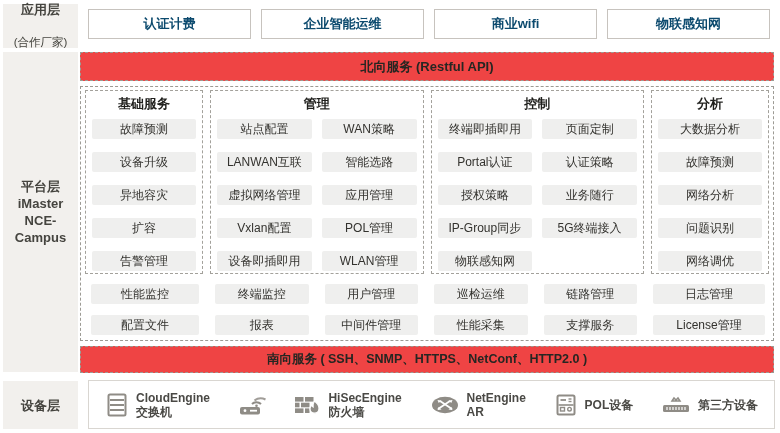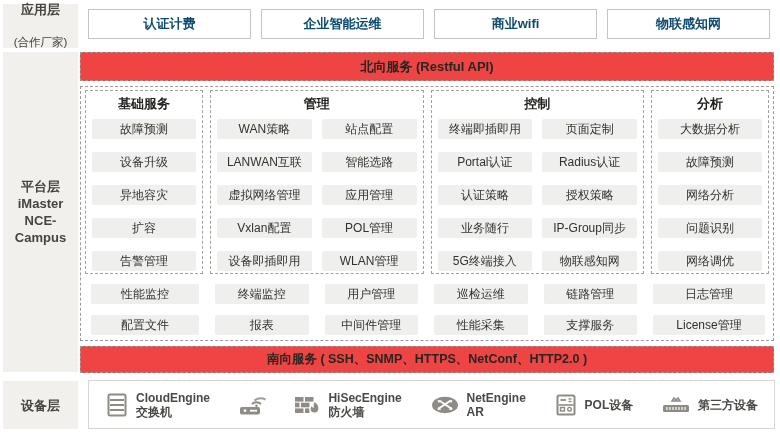--- a/index.html
+++ b/index.html
@@ -93,39 +93,38 @@
             <div class="item">故障预测</div>
             <div class="item">设备升级</div>
             <div class="item">异地容灾</div>
             <div class="item">扩容</div>
             <div class="item">告警管理</div>
           </div>
         </div>
         <div class="group cols-2 w-wide">
           <div class="group-title">管理</div>
           <div class="group-items">
+            <div class="item">站点配置</div>
             <div class="item">WAN策略</div>
-            <div class="item">站点配置</div>
             <div class="item">LANWAN互联</div>
             <div class="item">智能选路</div>
             <div class="item">虚拟网络管理</div>
             <div class="item">应用管理</div>
             <div class="item">Vxlan配置</div>
             <div class="item">POL管理</div>
             <div class="item">设备即插即用</div>
             <div class="item">WLAN管理</div>
           </div>
         </div>
         <div class="group cols-2 w-wide">
           <div class="group-title">控制</div>
           <div class="group-items">
             <div class="item">终端即插即用</div>
             <div class="item">页面定制</div>
             <div class="item">Portal认证</div>
-            <div class="item">Radius认证</div>
             <div class="item">认证策略</div>
             <div class="item">授权策略</div>
             <div class="item">业务随行</div>
             <div class="item">IP-Group同步</div>
             <div class="item">5G终端接入</div>
             <div class="item">物联感知网</div>
           </div>
         </div>
         <div class="group cols-1 w-narrow">
           <div class="group-title">分析</div>

